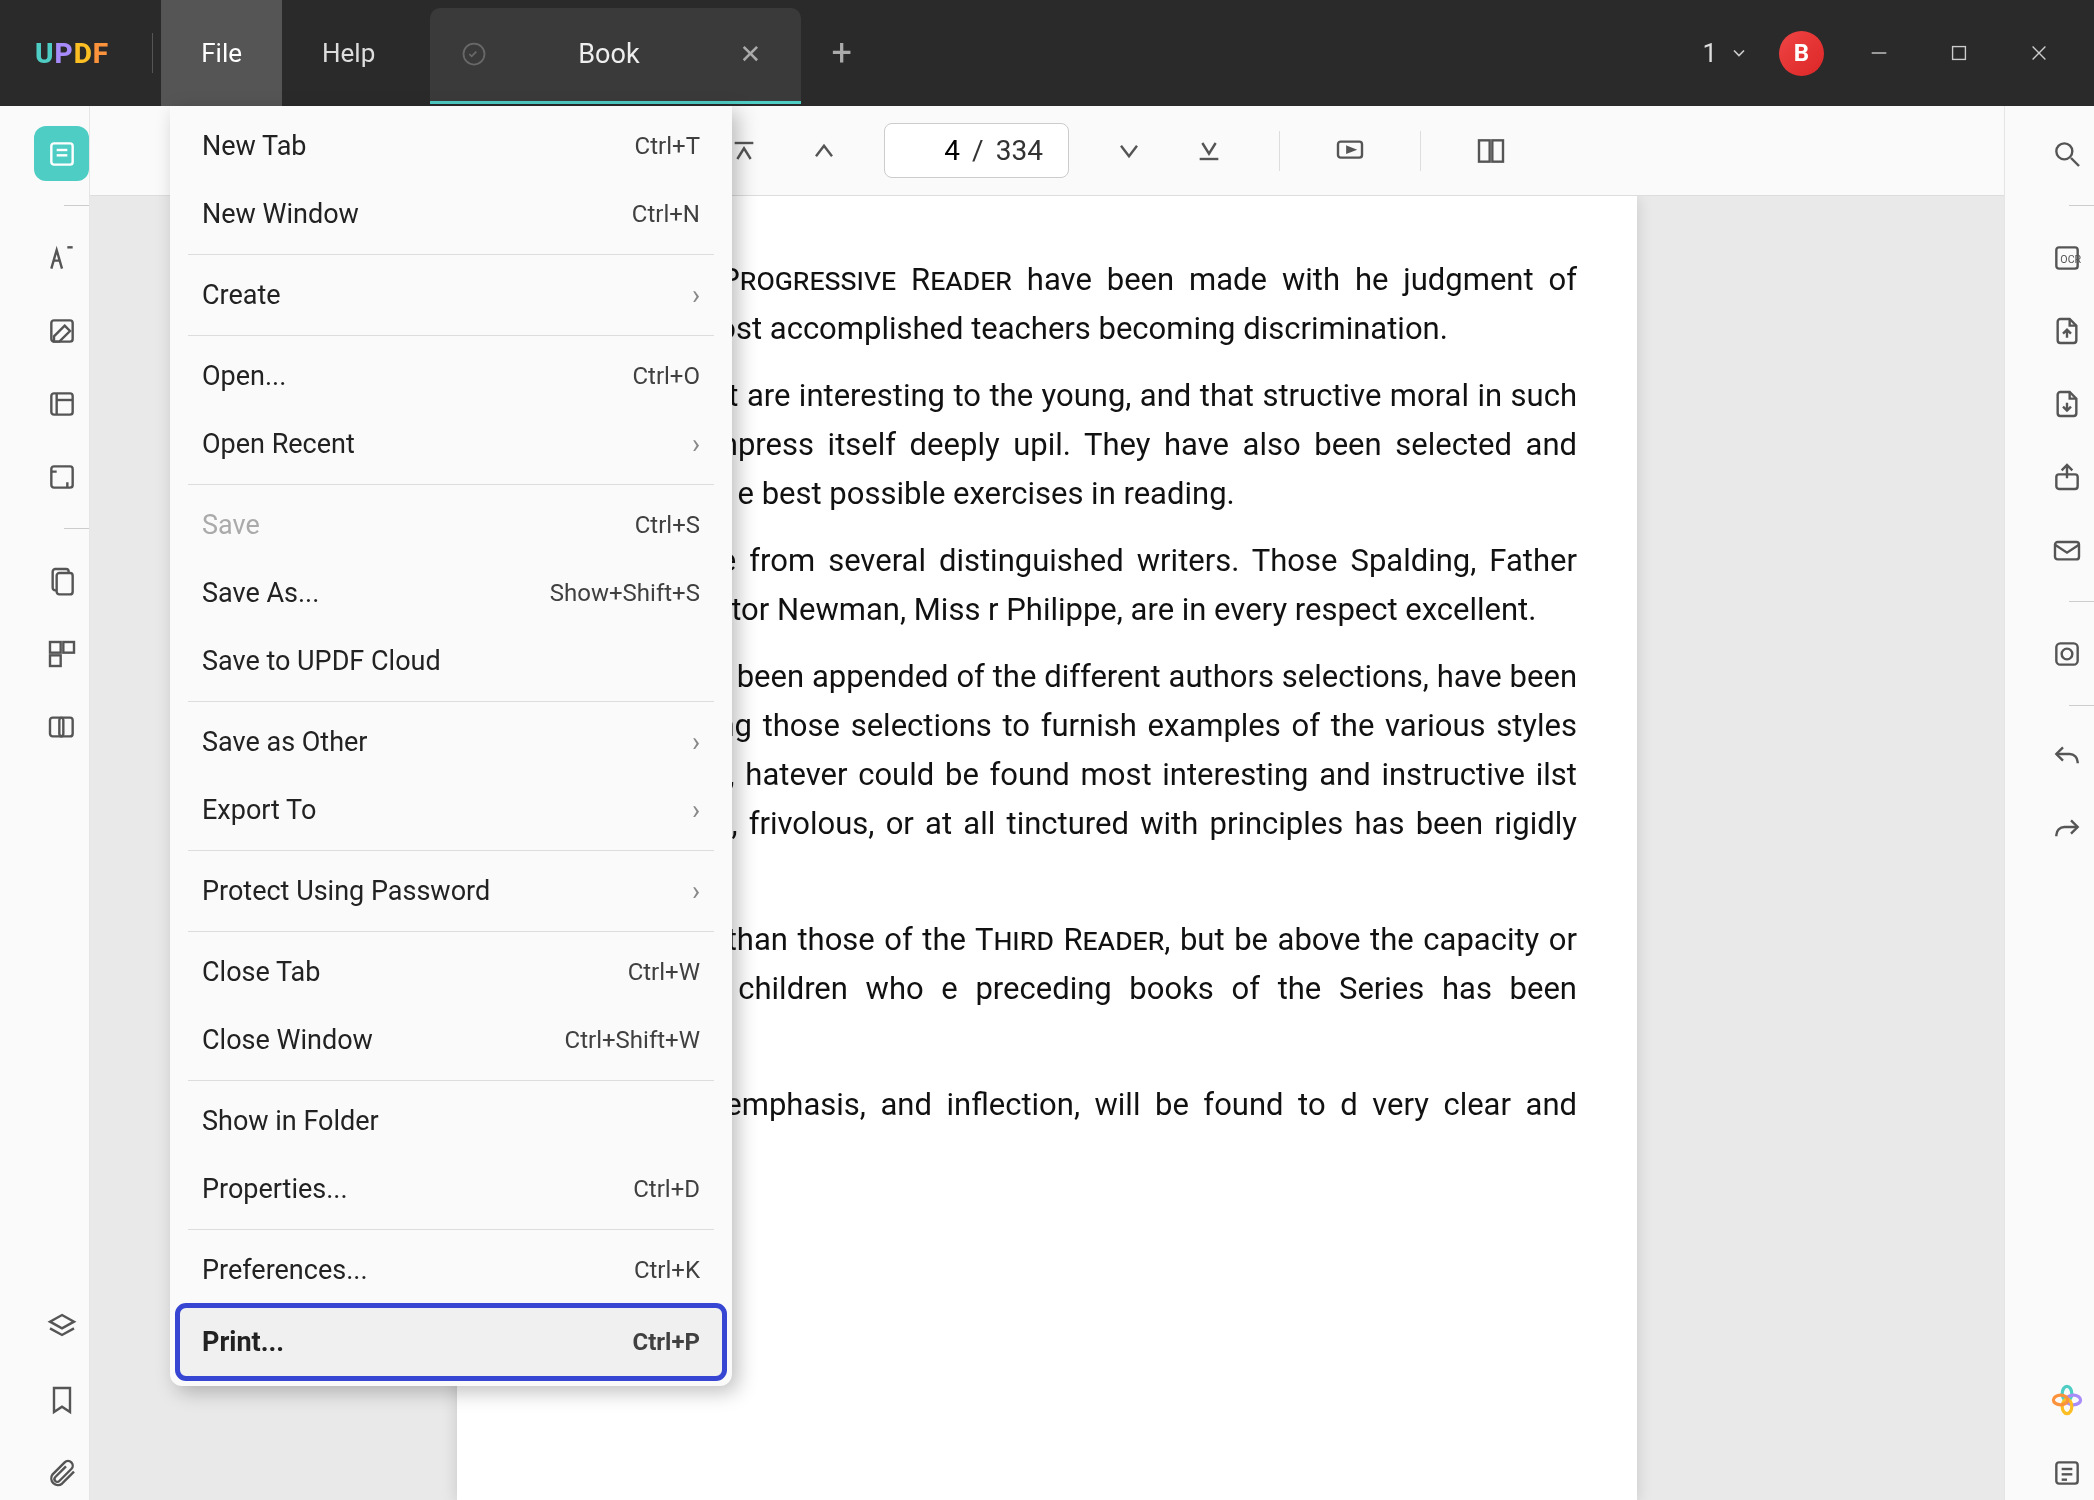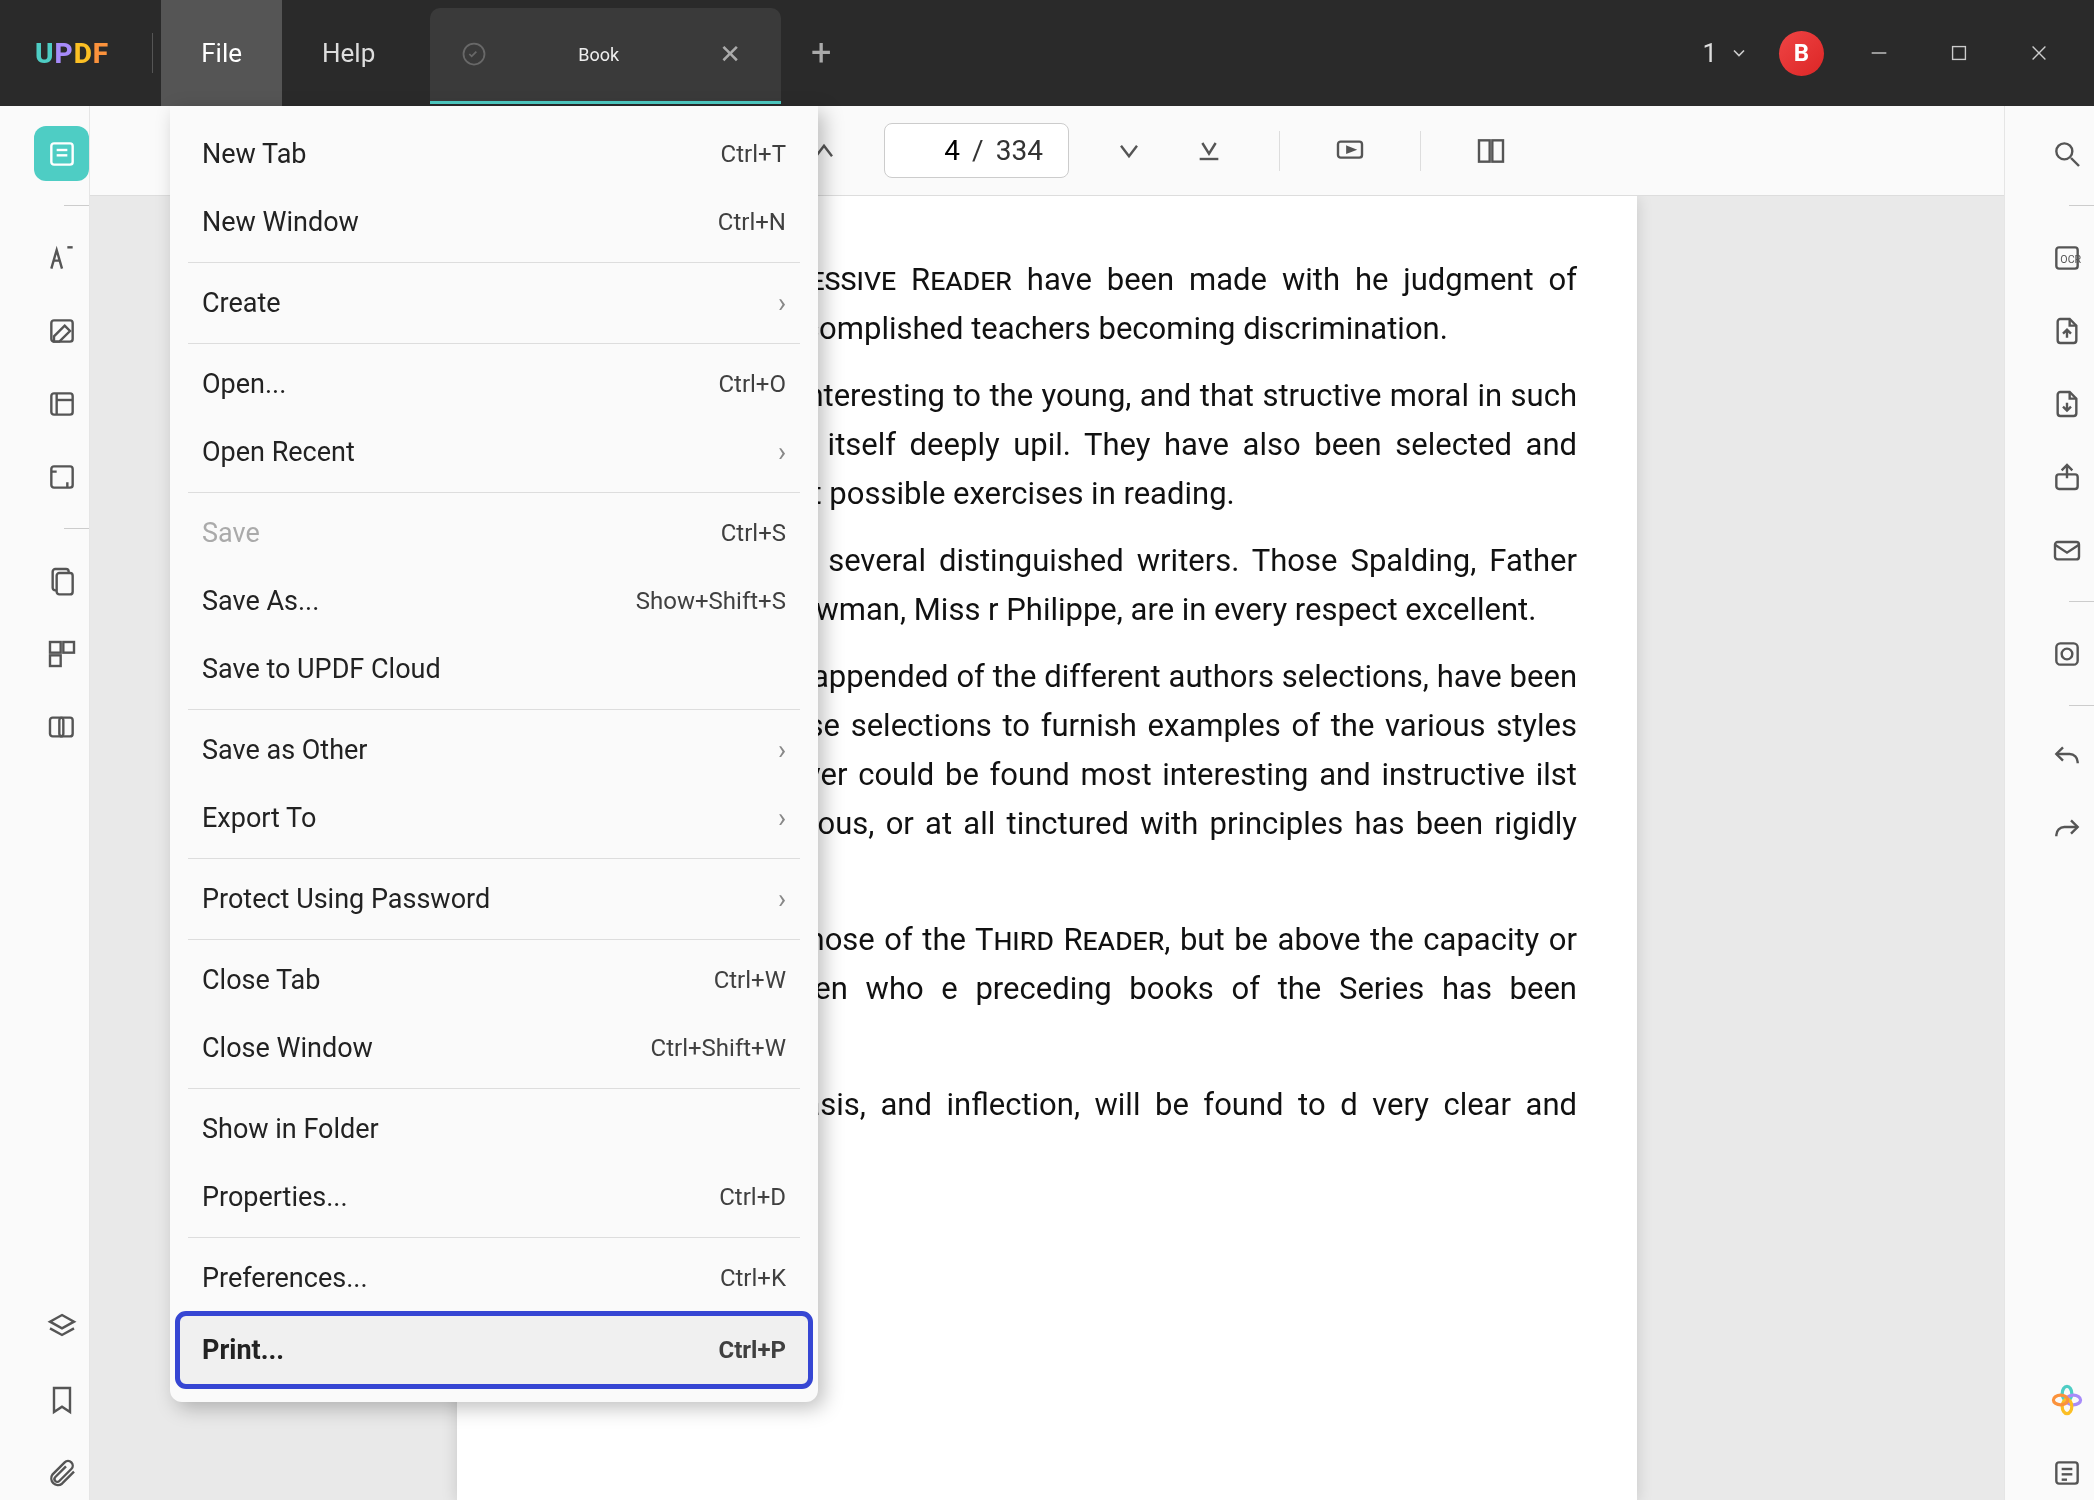--- a/index.html
+++ b/index.html
@@ -12,21 +12,21 @@
 .logo .u { color: #4ecdc4; }
 .logo .p { color: #a78bfa; }
 .logo .d { color: #fbbf24; }
 .logo .f { color: #fb923c; }
 .tb-divider { width: 1px; height: 40px; background: #555; margin: 0 8px; }
 .menu-item { padding: 0 40px; height: 100%; display: flex; align-items: center; font-size: 26px; cursor: pointer; }
 .menu-item.active { background: #555; color: #fff; }
 .tab-bar { display: flex; align-items: center; height: 100%; margin-left: 15px; }
 .tab { display: flex; align-items: center; padding: 0 30px; height: 90%; background: #3a3a3a; border-radius: 10px 10px 0 0; gap: 40px; margin-top: 6px; border-bottom: 3px solid #4ecdc4; }
 .tab-icon { width: 28px; height: 28px; opacity: 0.6; }
-.tab-title { font-size: 18px; color: #eee; margin: 0 50px; }
+.tab-title { font-size: 27px; color: #eee; margin: 0 50px; }
 .tab-close { font-size: 26px; color: #aaa; cursor: pointer; padding: 0 10px; }
 .new-tab { font-size: 36px; color: #aaa; padding: 0 30px; cursor: pointer; }
 .tb-spacer { flex: 1; }
 .tb-right { display: flex; align-items: center; gap: 30px; padding-right: 30px; }
 .theme-toggle { display: flex; align-items: center; gap: 12px; color: #ddd; font-size: 26px; }
 .avatar { width: 45px; height: 45px; border-radius: 50%; background: linear-gradient(135deg,#ef4444,#dc2626); display: flex; align-items: center; justify-content: center; color: #fff; font-weight: 700; font-size: 24px; }
 .win-btn { width: 50px; height: 50px; display: flex; align-items: center; justify-content: center; cursor: pointer; }
 .win-btn svg { width: 22px; height: 22px; stroke: #ccc; stroke-width: 1.5; fill: none; }
 
 .body-row { flex: 1; display: flex; position: relative; background: #f5f5f5; }
@@ -47,21 +47,21 @@
 .tb-btn svg { width: 32px; height: 32px; stroke: #555; stroke-width: 1.8; fill: none; }
 .tb-sep { width: 1px; height: 40px; background: #ddd; }
 .page-input { display: flex; align-items: center; border: 1px solid #ccc; border-radius: 8px; padding: 10px 25px; font-size: 28px; color: #333; gap: 12px; background:#fff; }
 .page-input input { border: none; width: 50px; text-align: right; font-size: 28px; outline: none; }
 
 .doc-viewport { flex: 1; overflow: hidden; display: flex; justify-content: center; padding-top: 0; }
 .page { width: 1180px; background: #fff; box-shadow: 0 2px 15px rgba(0,0,0,0.15); padding: 60px 60px; font-family: Georgia, "Times New Roman", serif; font-size: 31px; line-height: 1.58; color: #111; text-align: justify; }
 .page p { margin-bottom: 18px; text-indent: 50px; }
 .page .sc { font-variant: small-caps; }
 
-.file-menu { position: absolute; left: 170px; top: 0; width: 648px; background: #fafafa; border-radius: 0 0 12px 12px; box-shadow: 6px 6px 20px rgba(0,0,0,0.25); padding: 14px 0; z-index: 100; }
+.file-menu { position: absolute; left: 170px; top: 0; width: 562px; background: #fafafa; border-radius: 0 0 12px 12px; box-shadow: 6px 6px 20px rgba(0,0,0,0.25); padding: 6px 0; z-index: 100; }
 .fm-item { display: flex; align-items: center; justify-content: space-between; padding: 18px 32px; font-size: 27px; color: #222; cursor: pointer; position: relative; }
 .fm-item.disabled { color: #aaa; }
 .fm-shortcut { color: #404040; font-size: 24px; }
 .fm-sep { height: 1px; background: #ddd; margin: 6px 18px; }
 .fm-chevron { position: absolute; right: 32px; color: #888; }
 .fm-item.highlighted { outline: 5px solid #3646d3; border-radius: 6px; margin: 4px 10px; padding: 18px 22px; background: #f0f0f0; font-weight: bold; }
 
 .ai-icon { width: 35px; height: 35px; }
 .ai-petal { fill: none; stroke-width: 4; }
 </style>

